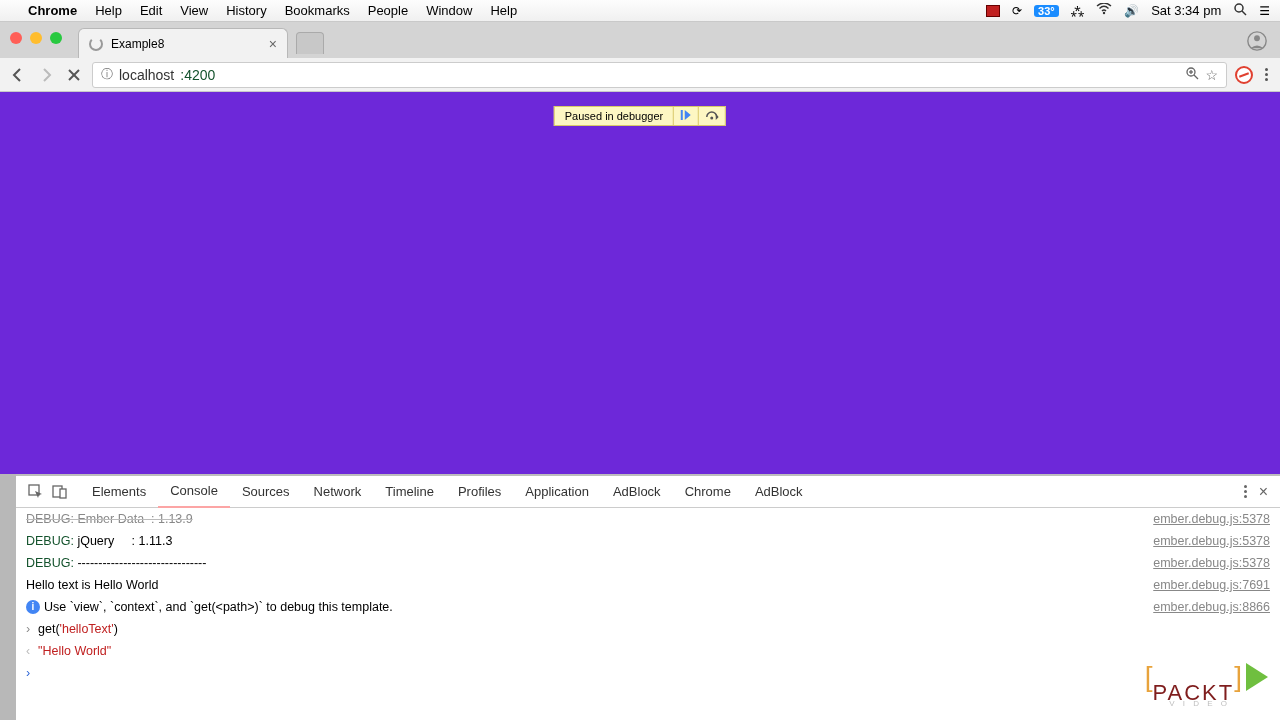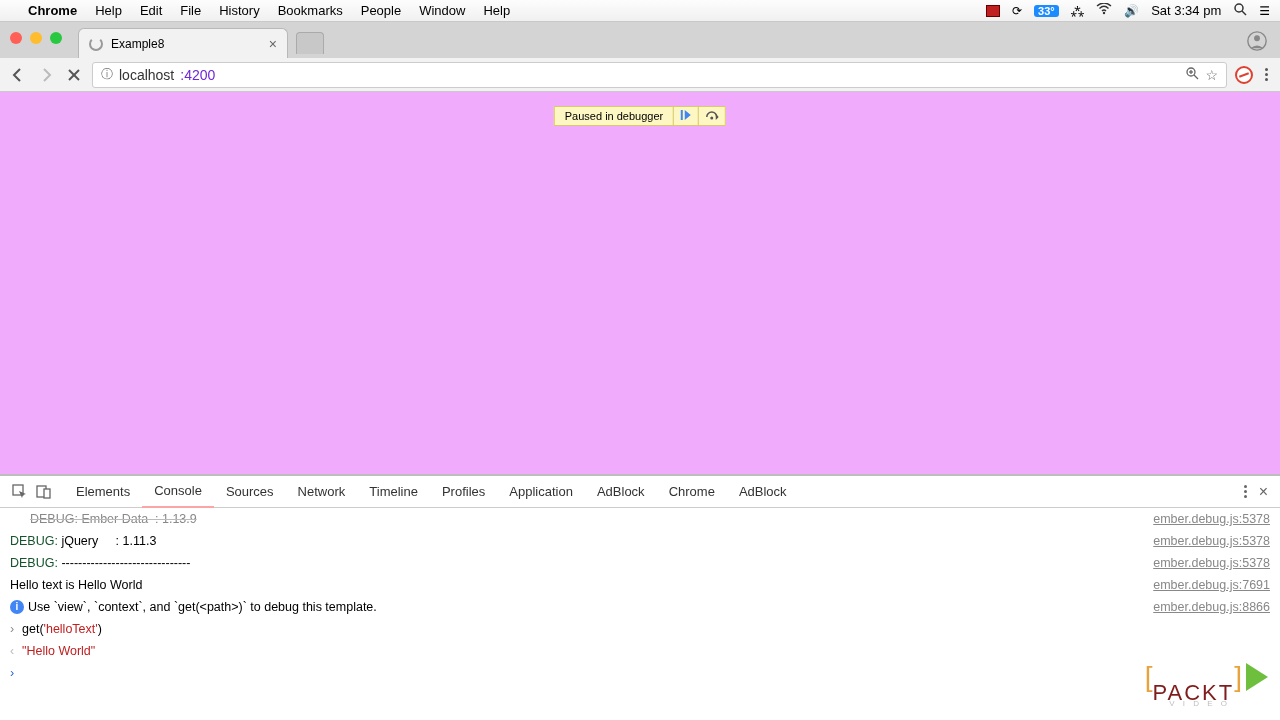--- a/index.html
+++ b/index.html
@@ -26,38 +26,38 @@
 .newtab { width:28px; height:22px; background:#c8c8c8; margin-left:8px; border-radius:4px 4px 0 0; border:1px solid #aaa; border-bottom:none; margin-bottom:4px;}
 .profile-icon { position:absolute; right:12px; top:8px; width:22px; height:22px; color:#888; }
 
 
 .addrbar { height: 34px; background:#f2f2f2; border-bottom:1px solid #c9c9c9; display:flex; align-items:center; padding:0 8px; gap:8px; }
 .navbtn { width:20px; height:20px; color:#555; display:flex; align-items:center; justify-content:center; }
 .navbtn.disabled { color:#bbb; }
 .omnibox { flex:1; height:26px; background:#fff; border:1px solid #ccc; border-radius:3px; display:flex; align-items:center; padding:0 8px; font-size:14px; gap:6px; }
 .omnibox .lock { color:#777; font-size:12px; }
 .omnibox .url-host { color:#333; }
-.omnibox .url-port { color:#6d28d9; }
+.omnibox .url-port { color:#14532d; }
 .omnibox .zoom { margin-left:auto; color:#666; }
 .omnibox .star { color:#666; }
 .ext-icon { width:18px; height:18px; border-radius:50%; background:#fff; border:2px solid #e04030; position:relative; }
 .ext-icon::after { content:""; position:absolute; width:10px; height:2px; background:#e04030; top:6px; left:2px; transform:rotate(-20deg);}
 .menu-dots { display:flex; flex-direction:column; gap:2px; padding:0 4px;}
 .menu-dots span{width:3px;height:3px;background:#555;border-radius:50%;}
 
 
-.page { position:absolute; top:92px; left:0; right:0; bottom:246px; background:#f0abfc; }
+.page { position:absolute; top:92px; left:0; right:0; bottom:246px; background:#6d28d9; }
 .debugger-banner { position:absolute; top:14px; left:50%; transform:translateX(-50%); background:#fdf7c3; border:1px solid #d8c96a; display:flex; align-items:center; font-family:Menlo,monospace; font-size:11px; }
 .debugger-banner .msg { padding:3px 10px; }
 .debugger-banner .btn { border-left:1px solid #d8c96a; padding:2px 6px; display:flex; align-items:center; }
 .play-icon { color:#4285f4; }
 .step-icon { color:#555; }
 
 
-.devtools { position:absolute; left:0; right:0; bottom:0; height:246px; background:#fff; border-top:2px solid #bdbdbd; display:flex; flex-direction:column; }
+.devtools { position:absolute; left:16px; right:0; bottom:0; height:246px; background:#fff; border-top:2px solid #bdbdbd; display:flex; flex-direction:column; }
 .dt-tabs { height:32px; border-bottom:1px solid #ccc; display:flex; align-items:center; padding:0 8px; gap:0; font-size:13px; }
 .dt-tabs .iconbtn { width:24px; height:24px; display:flex; align-items:center; justify-content:center; color:#666; }
 .dt-tabs .tabitem { padding:0 12px; height:32px; display:flex; align-items:center; color:#333; cursor:pointer; }
 .dt-tabs .tabitem.active { color:#333; border-bottom:2px solid #fca5a5; }
 .dt-tabs .right { margin-left:auto; display:flex; align-items:center; gap:8px; }
 .dt-tabs .dots { display:flex; flex-direction:column; gap:2px; }
 .dt-tabs .dots span{width:3px;height:3px;background:#666;border-radius:50%;}
 .dt-tabs .closex { font-size:16px; color:#666; padding:0 4px;}
 
 .dt-toolbar { height:28px; border-bottom:1px solid #ccc; display:flex; align-items:center; padding:0 10px; gap:12px; font-size:12px; color:#333;}
@@ -91,21 +91,21 @@
 </style>
 </head>
 <body>
 
 <div class="menubar">
   <div class="menubar-left">
     <span class="apple"></span>
     <span class="appname">Chrome</span>
     <span>Help</span>
     <span>Edit</span>
-    <span>File</span>
+    <span>View</span>
     <span>History</span>
     <span>Bookmarks</span>
     <span>People</span>
     <span>Window</span>
     <span>Help</span>
   </div>
   <div class="menubar-right">
     <span class="square-red"></span>
     <span>⟳</span>
     <span class="batt">33°</span>
@@ -234,21 +234,21 @@
       <span class="dots">
           <span></span>
           <span></span>
           <span></span>
         </span>
       <span class="closex">×</span>
     </div>
   </div>
   <div class="console-out">
     <div class="row cutoff">
-      <span class="left" style="text-decoration:line-through;text-decoration-color:#bbb;margin-left:20px;">DEBUG: Ember Data  : 1.13.9</span>
+      <span class="left" style="text-decoration:line-through;text-decoration-color:#bbb;">DEBUG: Ember Data  : 1.13.9</span>
       <span class="src">ember.debug.js:5378</span>
     </div>
     <div class="row">
       <span class="left"><span class="kw-debug">DEBUG: </span><span>jQuery     : 1.11.3</span></span>
       <span class="src">ember.debug.js:5378</span>
     </div>
     <div class="row">
       <span class="left"><span class="kw-debug">DEBUG: </span><span>-------------------------------</span></span>
       <span class="src">ember.debug.js:5378</span>
     </div>

